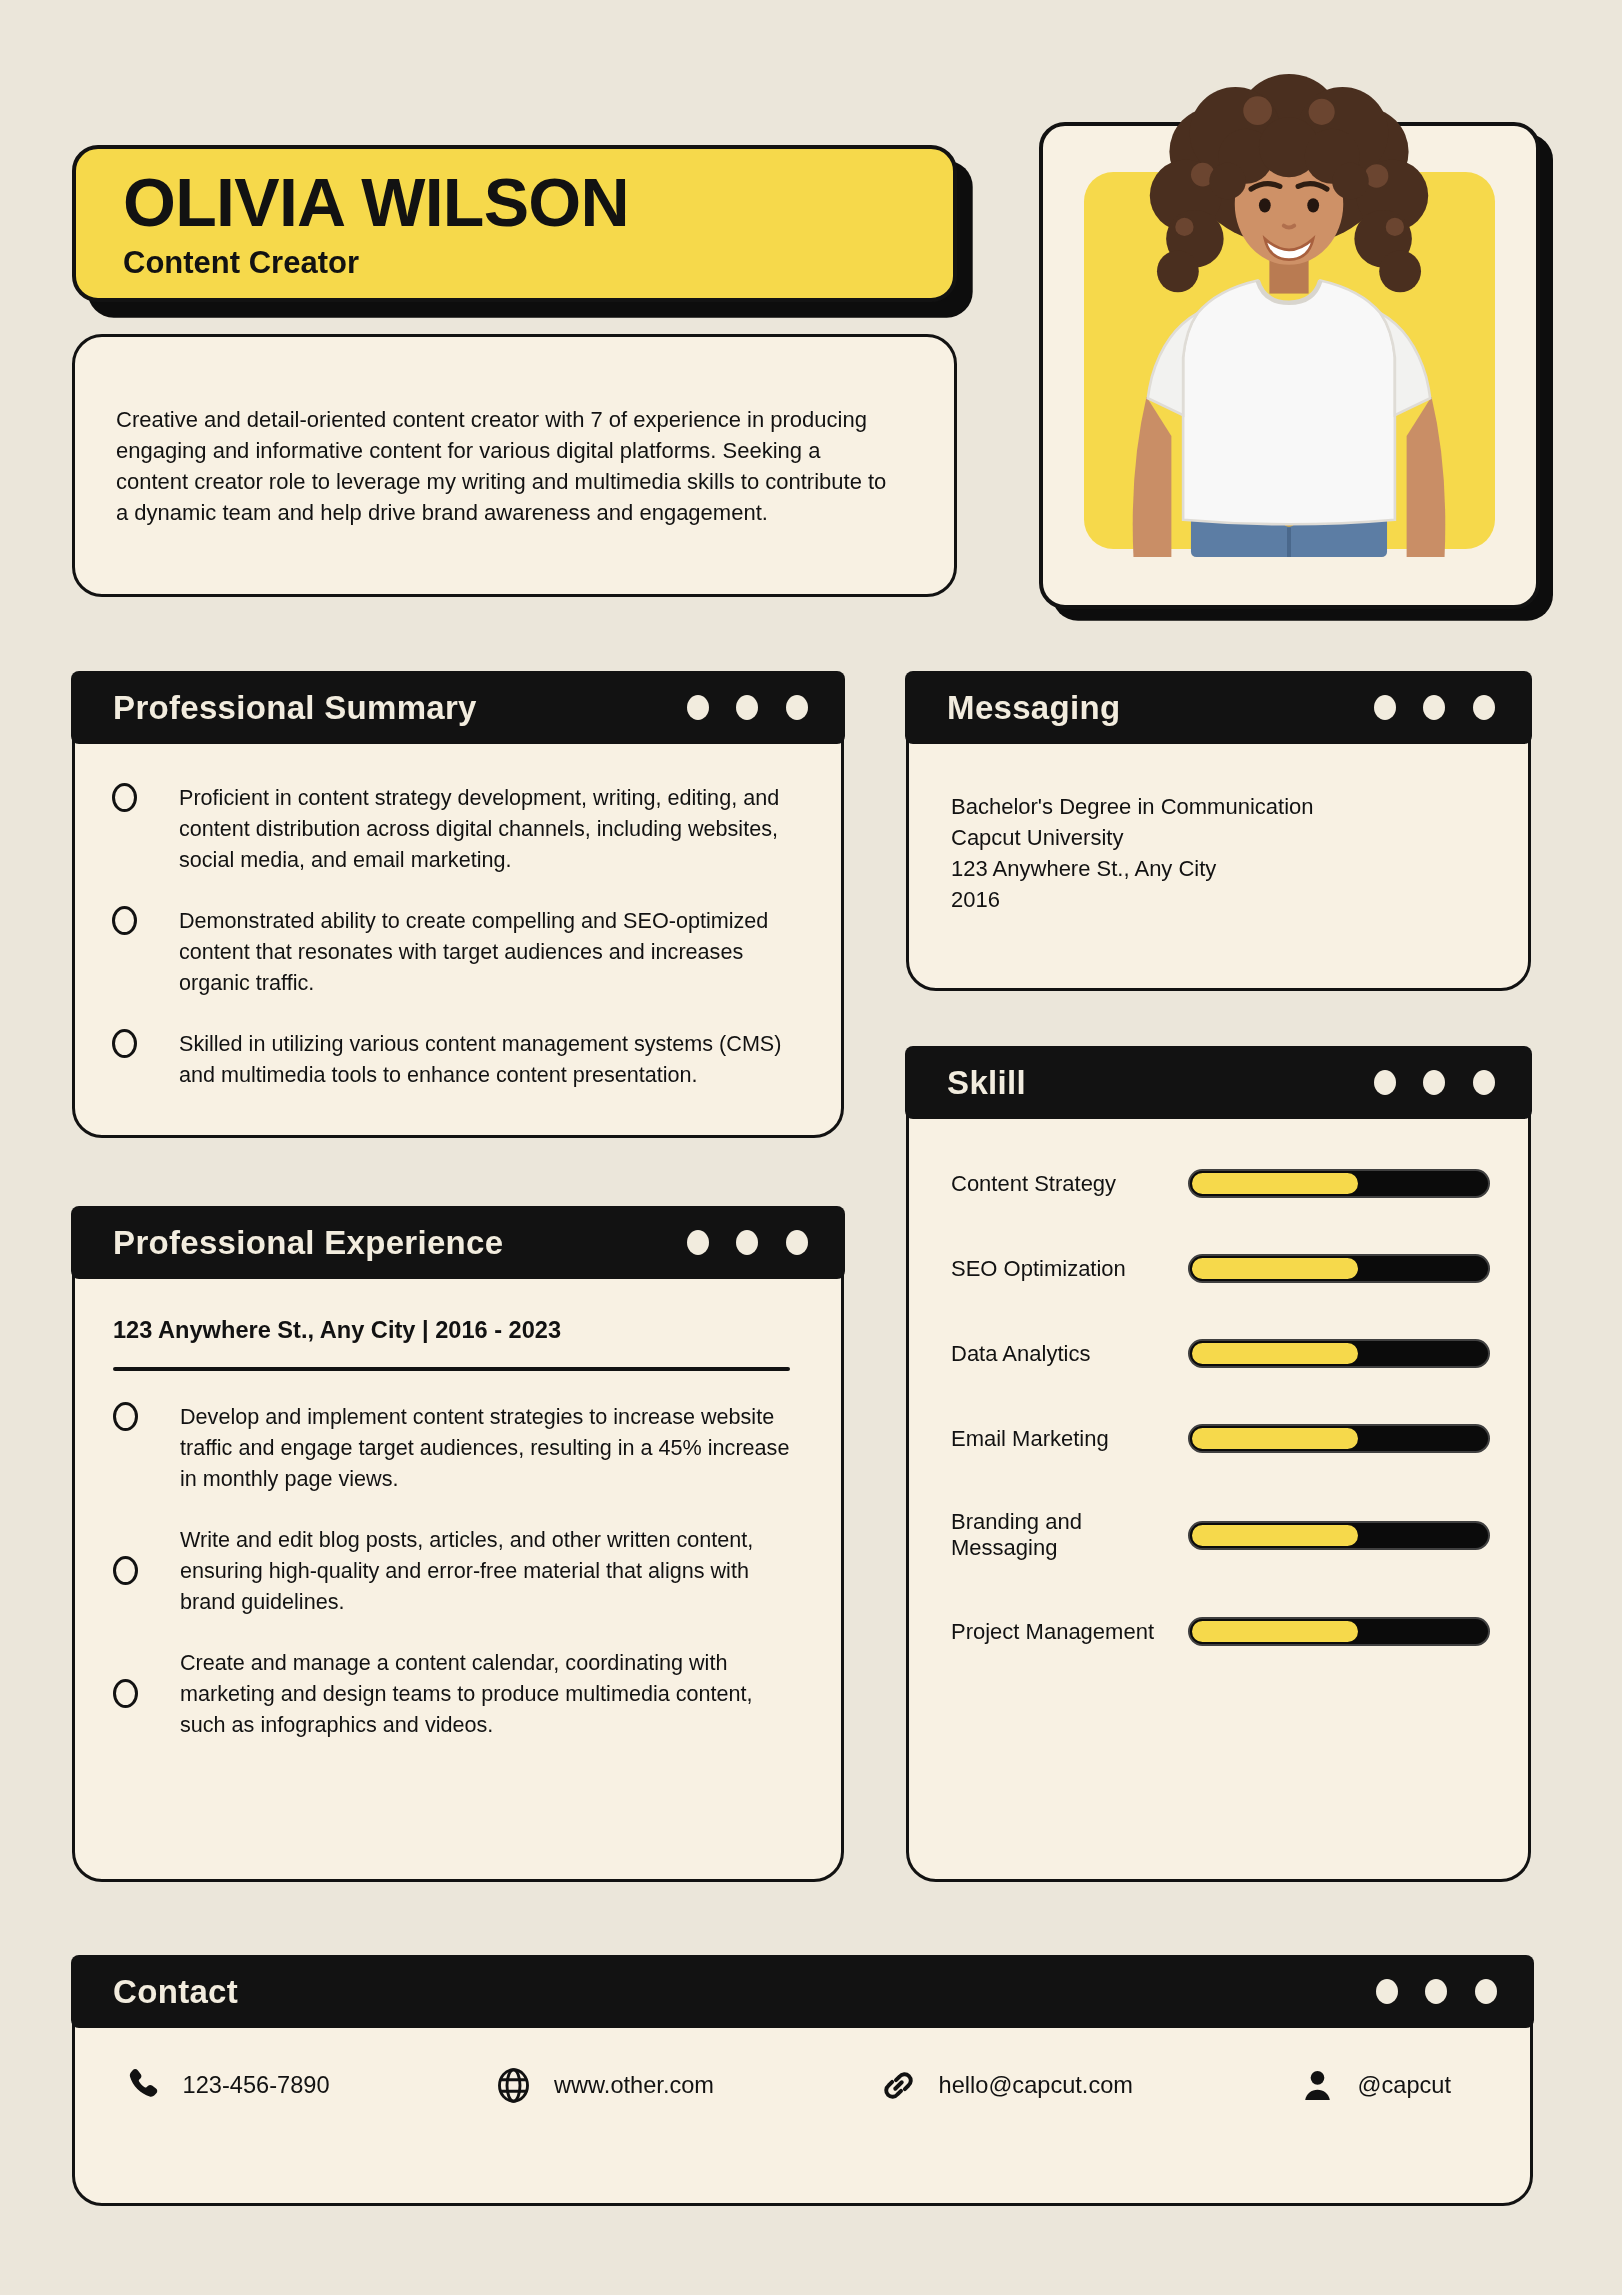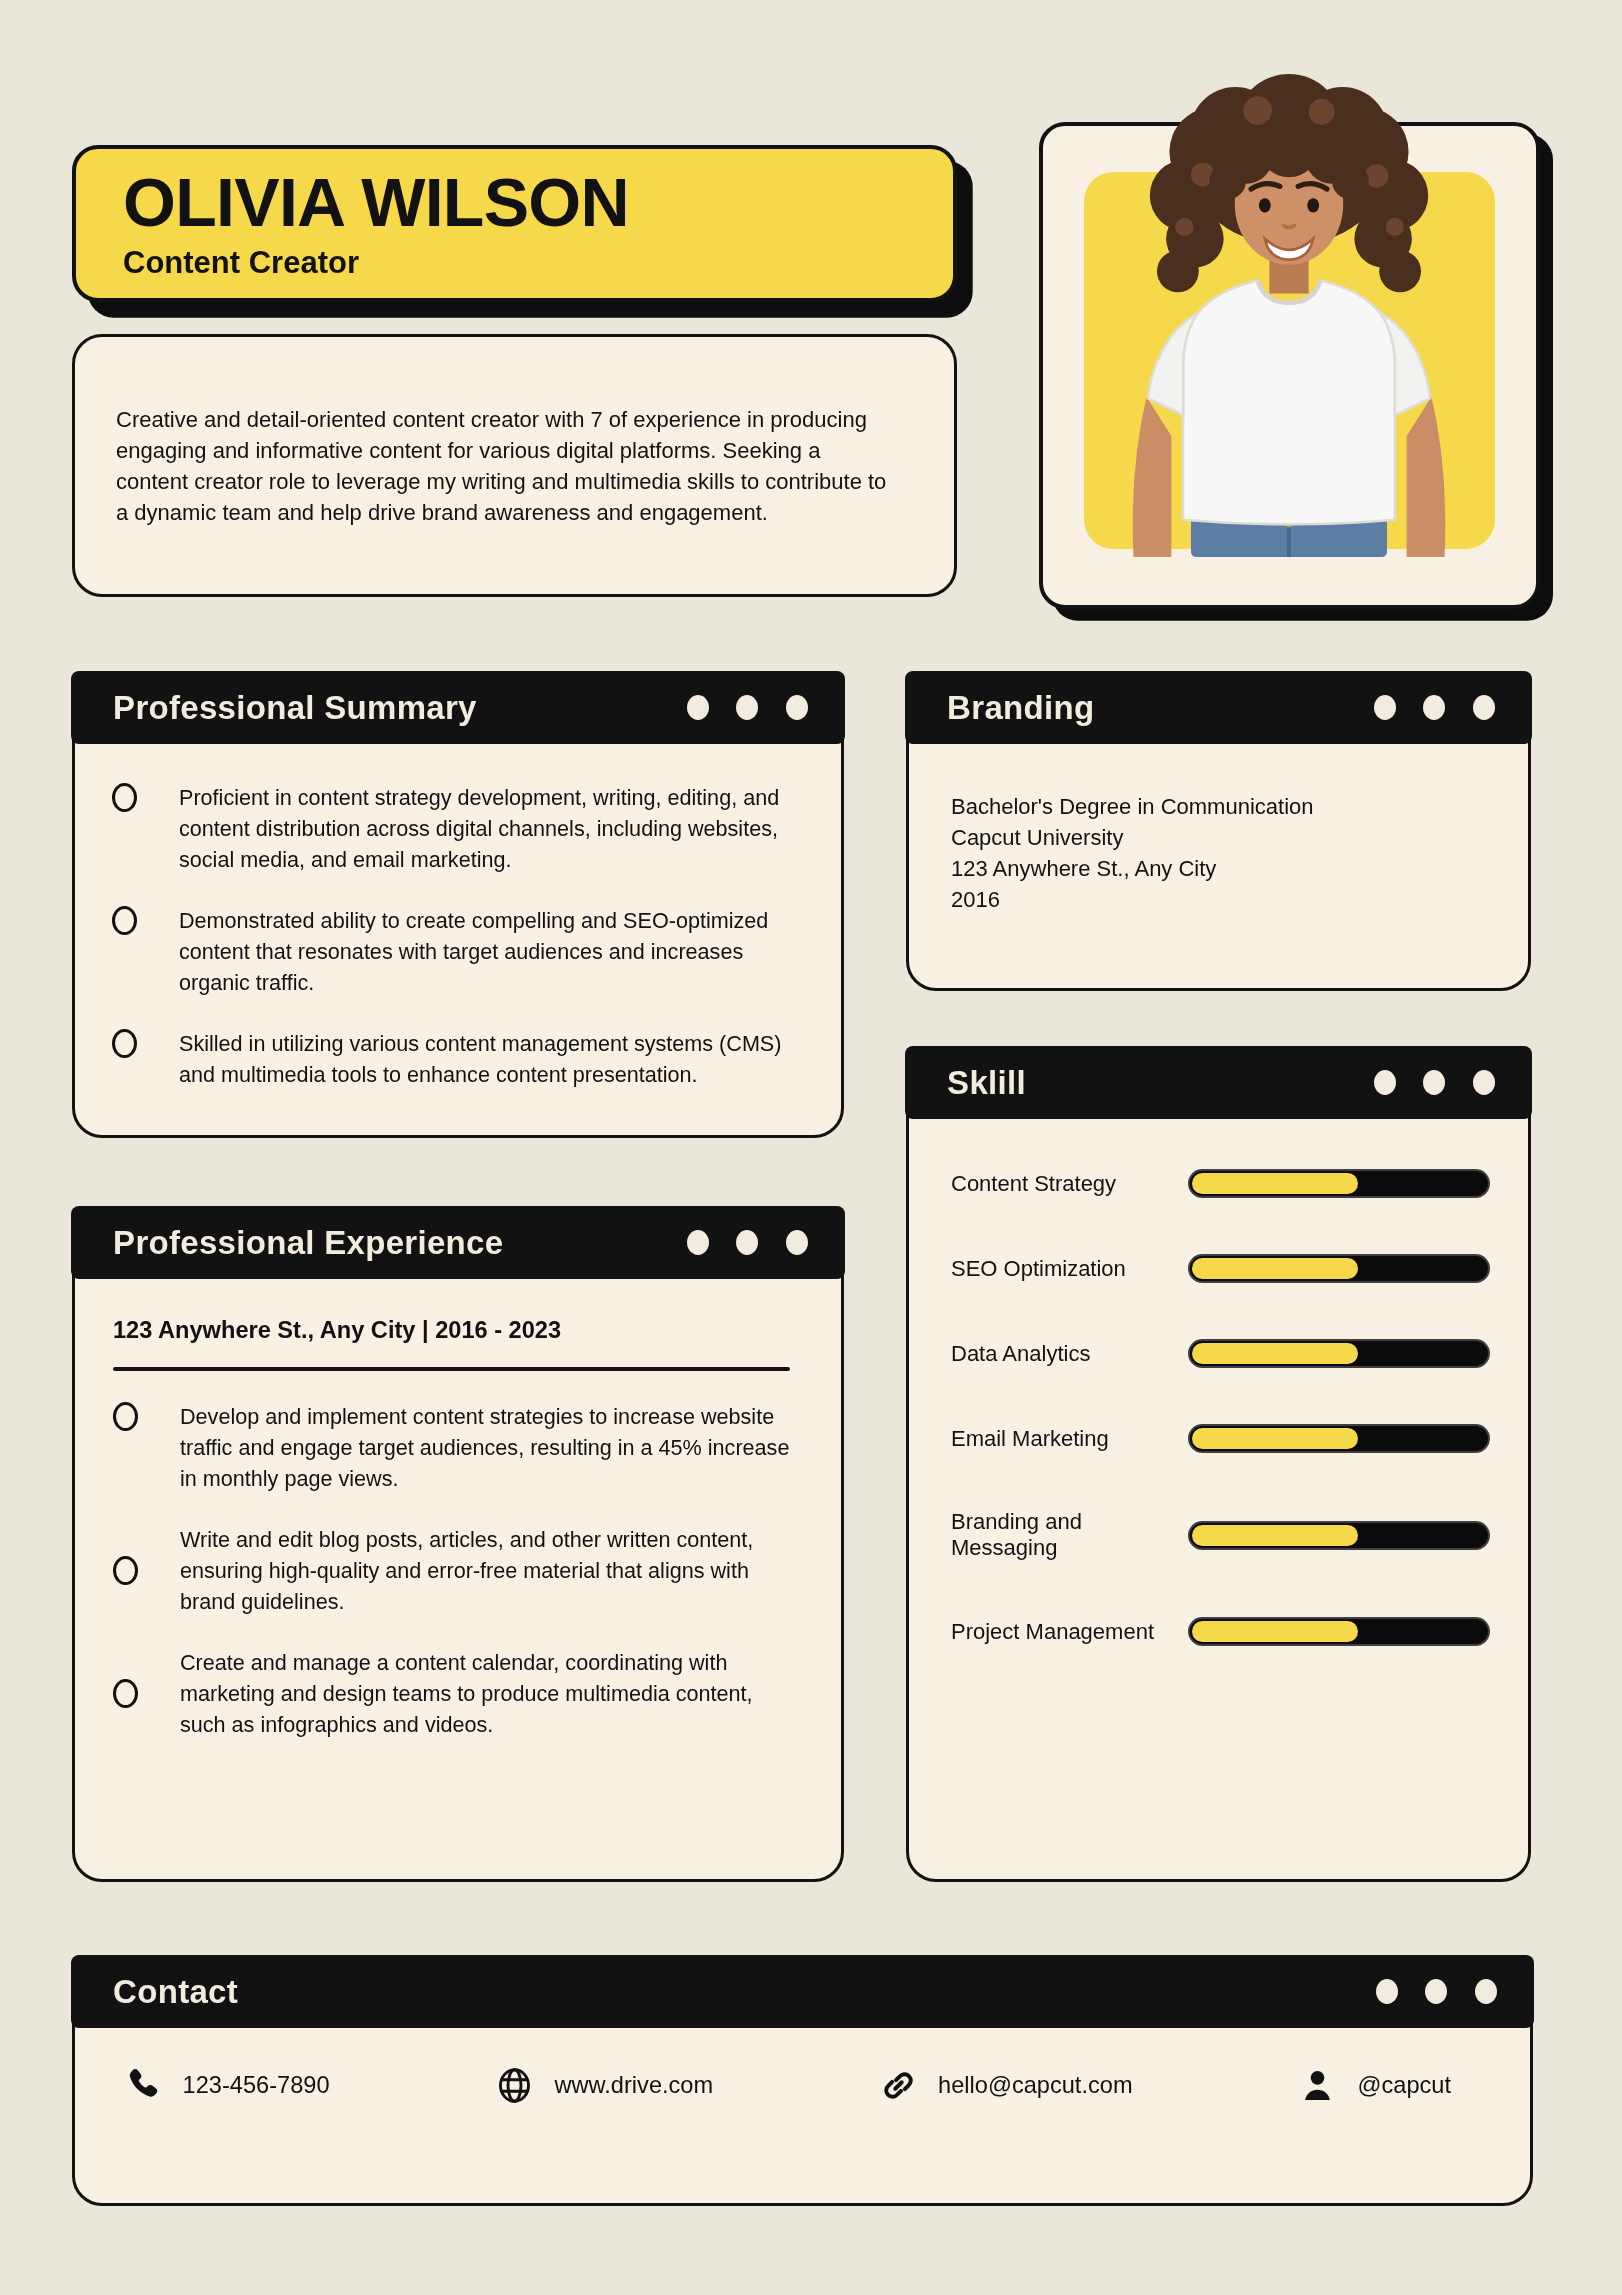--- a/index.html
+++ b/index.html
@@ -201,21 +201,21 @@
       </div>
       <div class="b-row">
         <span class="ring"></span>
         <span class="b-text">Skilled in utilizing various content management systems (CMS) and multimedia tools to enhance content presentation.</span>
       </div>
     </div>
   </div>
 
   <div class="card yshadow education-panel">
     <div class="panel-header">
-      <span class="panel-title">Branding</span>
+      <span class="panel-title">Messaging</span>
       <span class="dots">
         <span class="dot"></span>
         <span class="dot"></span>
         <span class="dot"></span>
       </span>
     </div>
     <div class="panel-body education-body">
       <div>Bachelor's Degree in Communication</div>
       <div>Capcut University</div>
       <div>123 Anywhere St., Any City</div>
@@ -318,21 +318,21 @@
         <span class="contact-label">123-456-7890</span>
       </div>
       <div class="contact-item">
         <span class="cicon">
           <svg viewBox="0 0 24 24" fill="none" stroke="#121212" stroke-width="1.7">
               <ellipse cx="12" cy="12" rx="8.2" ry="9.2"></ellipse>
               <ellipse cx="12" cy="12" rx="3.8" ry="9.2"></ellipse>
               <path d="M4.2 8.6h15.6M4.2 15.4h15.6"></path>
             </svg>
         </span>
-        <span class="contact-label">www.drive.com</span>
+        <span class="contact-label">www.other.com</span>
       </div>
       <div class="contact-item">
         <span class="cicon">
           <svg viewBox="0 0 24 24" fill="none" stroke="#121212" stroke-width="2.3" stroke-linecap="round">
               <path d="M10.1 13.9l3.8-3.8"></path>
               <path d="M8.3 9.9l-2.1 2.1a3.7 3.7 0 1 0 5.2 5.2l2.1-2.1"></path>
               <path d="M15.7 14.1l2.1-2.1a3.7 3.7 0 1 0-5.2-5.2L10.5 8.9"></path>
             </svg>
         </span>
         <span class="contact-label">hello@capcut.com</span>

